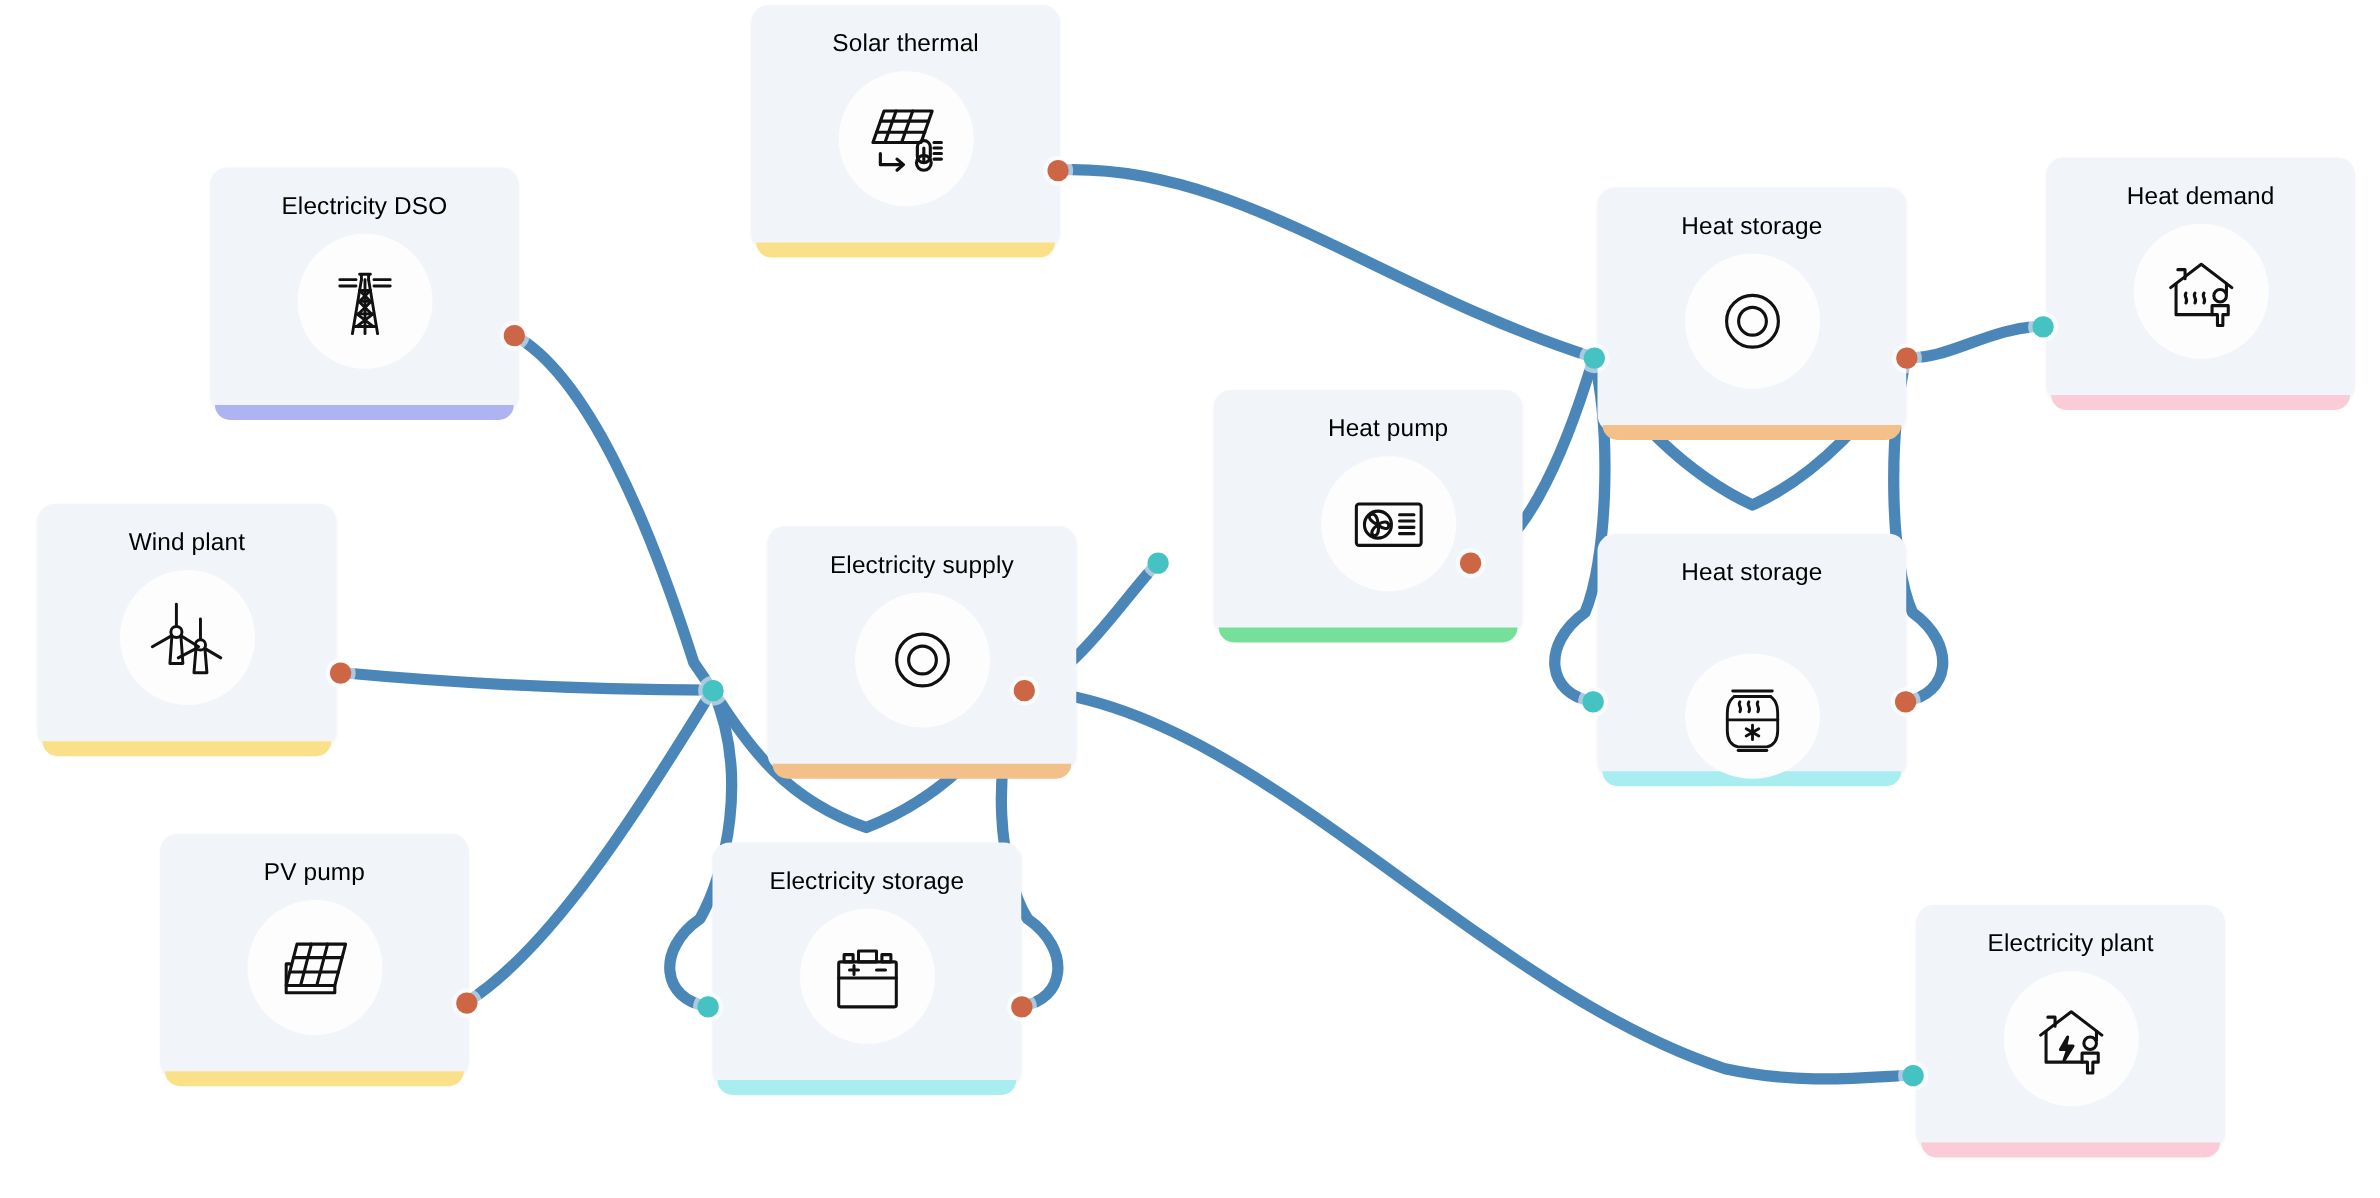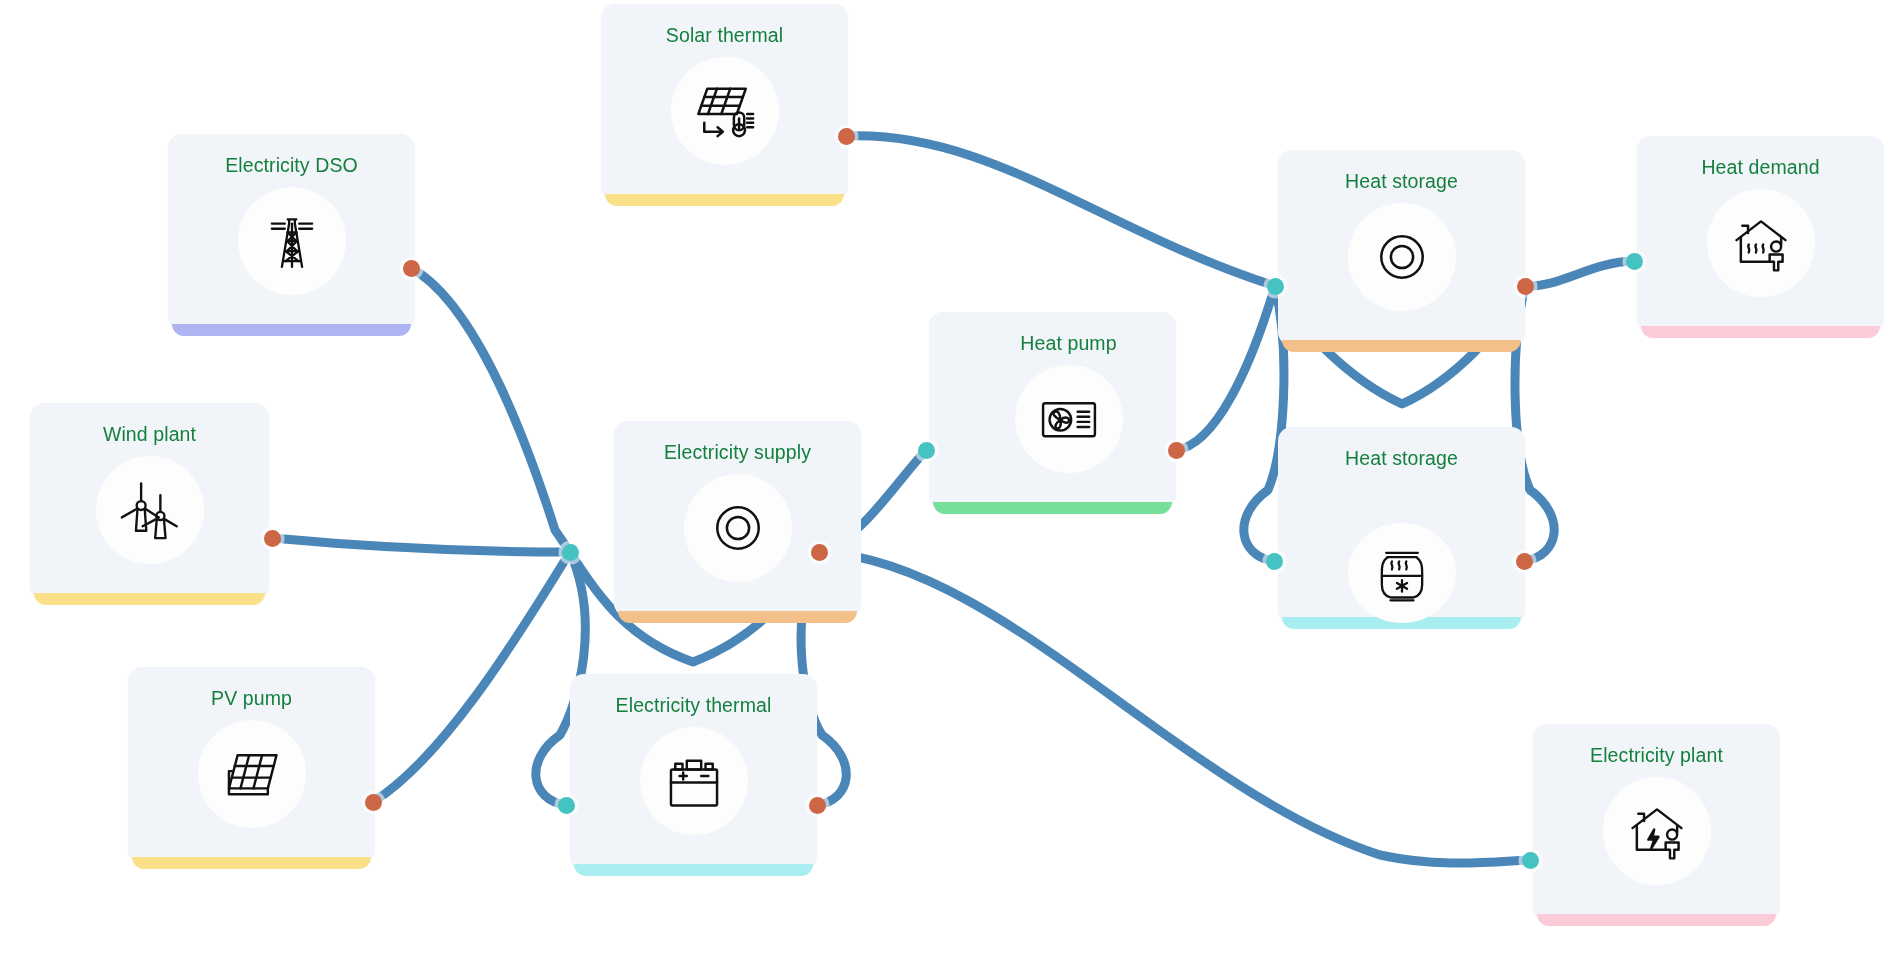--- a/index.html
+++ b/index.html
@@ -36,21 +36,21 @@
     border-radius: 14px;
     box-shadow: 0 1px 2px rgba(30,50,80,0.05);
     display: flex;
     flex-direction: column;
     align-items: center;
     z-index: 5;
   }
   .node-title {
     margin-top: 20px;
     font-size: 19.5px;
-    color: #15803d;
+    color: #000000;
     font-weight: 400;
     letter-spacing: 0.1px;
     white-space: nowrap;
     text-align: center;
   }
   .icon-disc {
     margin-top: 10px;
     width: 108px;
     height: 108px;
     border-radius: 50%;
@@ -163,34 +163,34 @@
         <div class="node-title">Electricity supply</div>
         <div class="icon-disc">
     <svg viewBox="0 0 100 100" width="74" height="74" fill="none" stroke="#111" stroke-width="3.4">
       <circle cx="50" cy="50" r="28"></circle>
       <circle cx="50" cy="50" r="15"></circle>
     </svg>
         </div>
       </div>
       <div class="node" style="left: 570px; top: 674px; width: 247px; height: 196px; background: rgb(241, 245, 249);">
         <div class="node-bar" style="background: rgb(168, 238, 240);"></div>
-        <div class="node-title">Electricity thermal</div>
+        <div class="node-title">Electricity storage</div>
         <div class="icon-disc">
     <svg viewBox="0 0 100 100" width="72" height="72" fill="none" stroke="#111" stroke-width="3.4" stroke-linecap="round" stroke-linejoin="round">
       <rect x="18" y="34" width="64" height="50" rx="2"></rect>
       <path d="M18 52 H82"></path>
       <rect x="24" y="26" width="10" height="8"></rect>
       <rect x="66" y="26" width="10" height="8"></rect>
       <rect x="40" y="22" width="20" height="12"></rect>
       <path d="M30 43 H40 M35 38 V48"></path>
       <path d="M60 43 H70"></path>
     </svg>
         </div>
       </div>
-      <div class="node" style="left: 929px; top: 312px; width: 247px; height: 196px; background: rgb(241, 245, 249); padding-left: 32px;">
+      <div class="node" style="left: 971px; top: 312px; width: 247px; height: 196px; background: rgb(241, 245, 249); padding-left: 32px;">
         <div class="node-bar" style="background: rgb(118, 224, 155);"></div>
         <div class="node-title">Heat pump</div>
         <div class="icon-disc">
     <svg viewBox="0 0 100 100" width="72" height="72" fill="none" stroke="#111" stroke-width="3.4" stroke-linecap="round" stroke-linejoin="round">
       <rect x="14" y="28" width="72" height="46" rx="3"></rect>
       <circle cx="38" cy="51" r="15"></circle>
       <path d="M38 51 C38 42 34 38 30 40 C26 42 30 48 38 51 Z"></path>
       <path d="M38 51 C45 46 50 48 50 52 C50 57 43 56 38 51 Z"></path>
       <path d="M38 51 C40 59 37 64 33 63 C29 61 32 55 38 51 Z"></path>
       <path d="M62 40 H78 M62 47 H78 M62 54 H78 M62 61 H78"></path>
@@ -215,21 +215,21 @@
       <path d="M28 22 H72"></path>
       <path d="M30 28 H70"></path>
       <path d="M30 28 C22 34 22 42 22 50 V66 C22 76 26 82 34 84 H66 C74 82 78 76 78 66 V50 C78 42 78 34 70 28"></path>
       <path d="M22 54 H78"></path>
       <path d="M34 88 H66"></path>
       <path d="M36 34 C33 38 39 40 36 45 M46 34 C43 38 49 40 46 45 M56 34 C53 38 59 40 56 45"></path>
       <path d="M50 60 V76 M43 64 L57 72 M57 64 L43 72"></path>
     </svg>
         </div>
       </div>
-      <div class="node" style="left: 1637px; top: 136px; width: 247px; height: 196px; background: rgb(241, 245, 249);">
+      <div class="node" style="left: 1637px; top: 126px; width: 247px; height: 196px; background: rgb(241, 245, 249);">
         <div class="node-bar" style="background: rgb(252, 203, 216);"></div>
         <div class="node-title">Heat demand</div>
         <div class="icon-disc">
     <svg viewBox="0 0 100 100" width="72" height="72" fill="none" stroke="#111" stroke-width="3.4" stroke-linecap="round" stroke-linejoin="round">
       <path d="M16 46 L50 20 L84 46"></path>
       <path d="M22 42 V76 H62"></path>
       <path d="M78 42 V52"></path>
       <path d="M24 26 H32 V36"></path>
       <path d="M33 52 C30 56 36 58 33 63 M43 52 C40 56 46 58 43 63 M53 52 C50 56 56 58 53 63"></path>
       <circle cx="71" cy="55" r="7"></circle>

